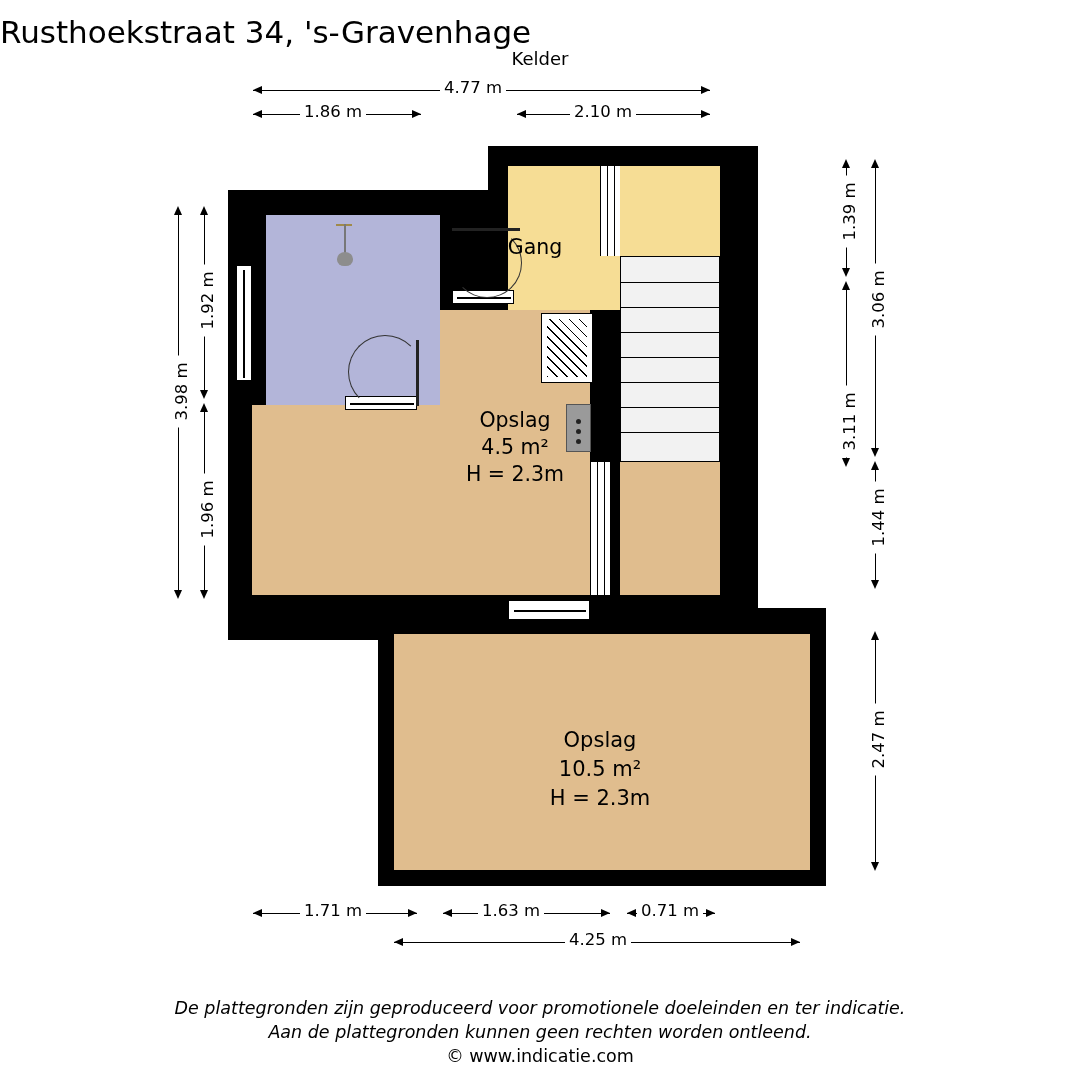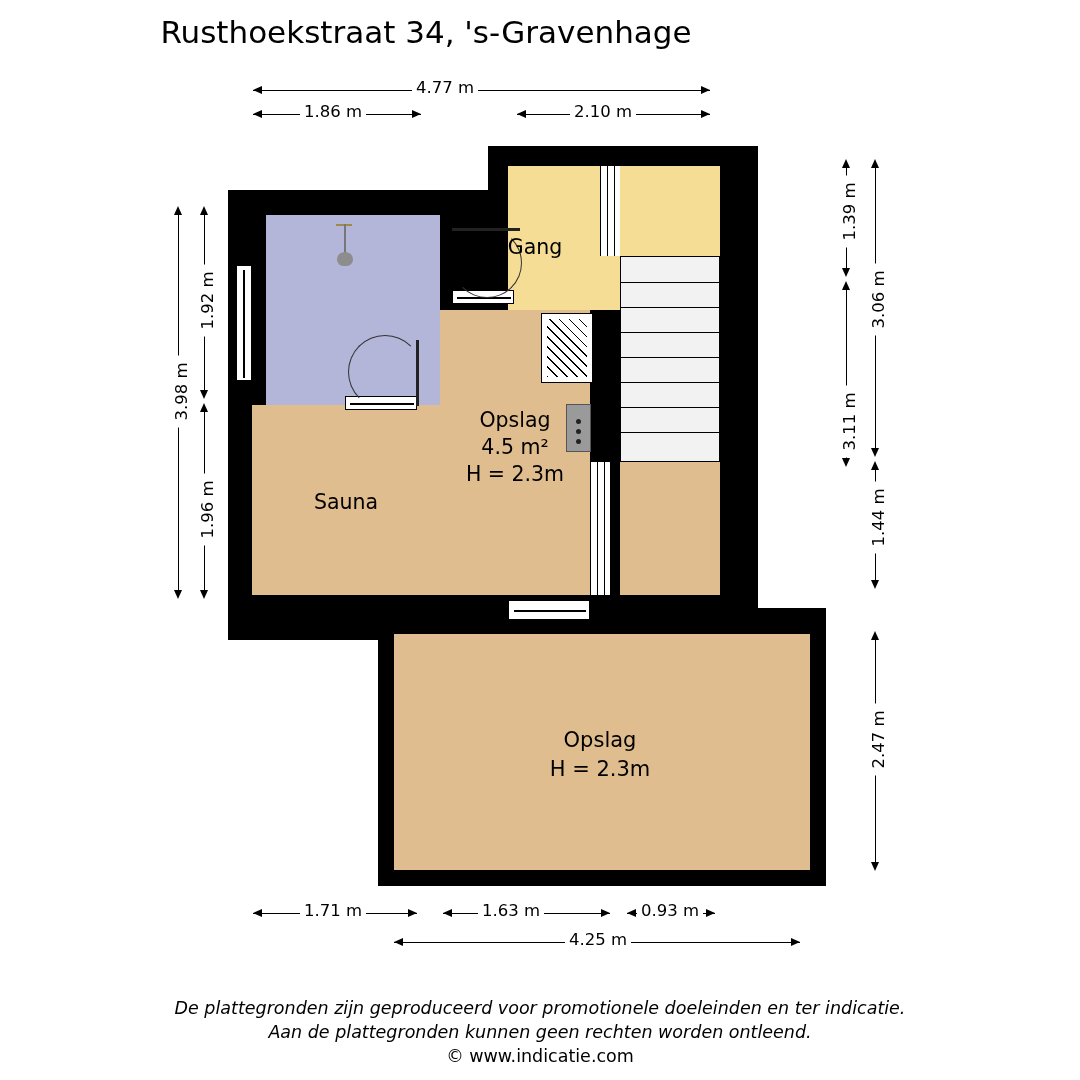--- a/index.html
+++ b/index.html
@@ -20,21 +20,20 @@
     left: 0; top: 0;
     width: 1080px;
     height: 1080px;
   }
 
   
   .title {
     position: absolute;
     left: 0; top: 14px;
     width: 852px;
-    text-align: center;
     font-size: 31px;
     letter-spacing: 0px;
   }
   .subtitle {
     position: absolute;
     left: 0; top: 48px;
     width: 1080px;
     text-align: center;
     font-size: 18px;
   }
@@ -204,26 +203,27 @@
     left: 50%;
     margin-left: -2.5px;
   }
 </style>
 </head>
 <body>
 
 <div id="stage">
 
   <div class="title">Rusthoekstraat 34, 's-Gravenhage</div>
+  <div class="subtitle">Kelder</div>
 
   <div class="dim">
     <div class="hline" style="left:253px; top:90px; width:457px;"></div>
     <div class="arrow left" style="left:253px; top:85.5px;"></div>
     <div class="arrow right" style="left:701px; top:85.5px;"></div>
-    <div class="lbl" style="left:412px; top:78px;">4.77 m</div>
+    <div class="lbl" style="left:440px; top:78px;">4.77 m</div>
   </div>
 
   <div class="dim">
     <div class="hline" style="left:253px; top:114px; width:168px;"></div>
     <div class="arrow left" style="left:253px; top:109.5px;"></div>
     <div class="arrow right" style="left:412px; top:109.5px;"></div>
     <div class="lbl" style="left:300px; top:102px;">1.86 m</div>
   </div>
 
   <div class="dim">
@@ -298,21 +298,21 @@
   <div class="dim">
     <div class="hline" style="left:443px; top:913px; width:167px;"></div>
     <div class="arrow left" style="left:443px; top:908.5px;"></div>
     <div class="arrow right" style="left:601px; top:908.5px;"></div>
     <div class="lbl" style="left:478px; top:901px;">1.63 m</div>
   </div>
   <div class="dim">
     <div class="hline" style="left:627px; top:913px; width:88px;"></div>
     <div class="arrow left" style="left:627px; top:908.5px;"></div>
     <div class="arrow right" style="left:706px; top:908.5px;"></div>
-    <div class="lbl" style="left:637px; top:901px;">0.93 m</div>
+    <div class="lbl" style="left:637px; top:901px;">0.71 m</div>
   </div>
   <div class="dim">
     <div class="hline" style="left:394px; top:942px; width:406px;"></div>
     <div class="arrow left" style="left:394px; top:937.5px;"></div>
     <div class="arrow right" style="left:791px; top:937.5px;"></div>
     <div class="lbl" style="left:565px; top:930px;">4.25 m</div>
   </div>
 
   <div class="wall" style="left:228px; top:190px; width:260px; height:450px;"></div>
 
@@ -379,32 +379,30 @@
 
   <div class="lamparm" style="left:336px; top:224px; width:16px;"></div>
   <div class="lampcord" style="left:344px; top:224px; height:32px;"></div>
   <div class="lampshade" style="left:337px; top:252px;"></div>
 
 
   <div class="roomlabel" style="left:470px; top:234px; width:130px;">
     <span>Gang</span>
   </div>
 
-  <div class="roomlabel" style="left:256px; top:489px; width:180px;">
-    <span>Sauna</span>
-  </div>
 
   <div class="roomlabel" style="left:440px; top:407px; width:150px;">
     <div>Opslag</div>
     <div>4.5 m²</div>
     <div>H = 2.3m</div>
   </div>
 
   <div class="roomlabel big" style="left:455px; top:726px; width:290px; line-height:29px;">
     <div>Opslag</div>
+    <div>10.5 m²</div>
     <div>H = 2.3m</div>
   </div>
 
   <div class="footer l1">De plattegronden zijn geproduceerd voor promotionele doeleinden en ter indicatie.</div>
   <div class="footer l2">Aan de plattegronden kunnen geen rechten worden ontleend.</div>
   <div class="footer l3">© www.indicatie.com</div>
 
 </div>
 
 </body></html>

